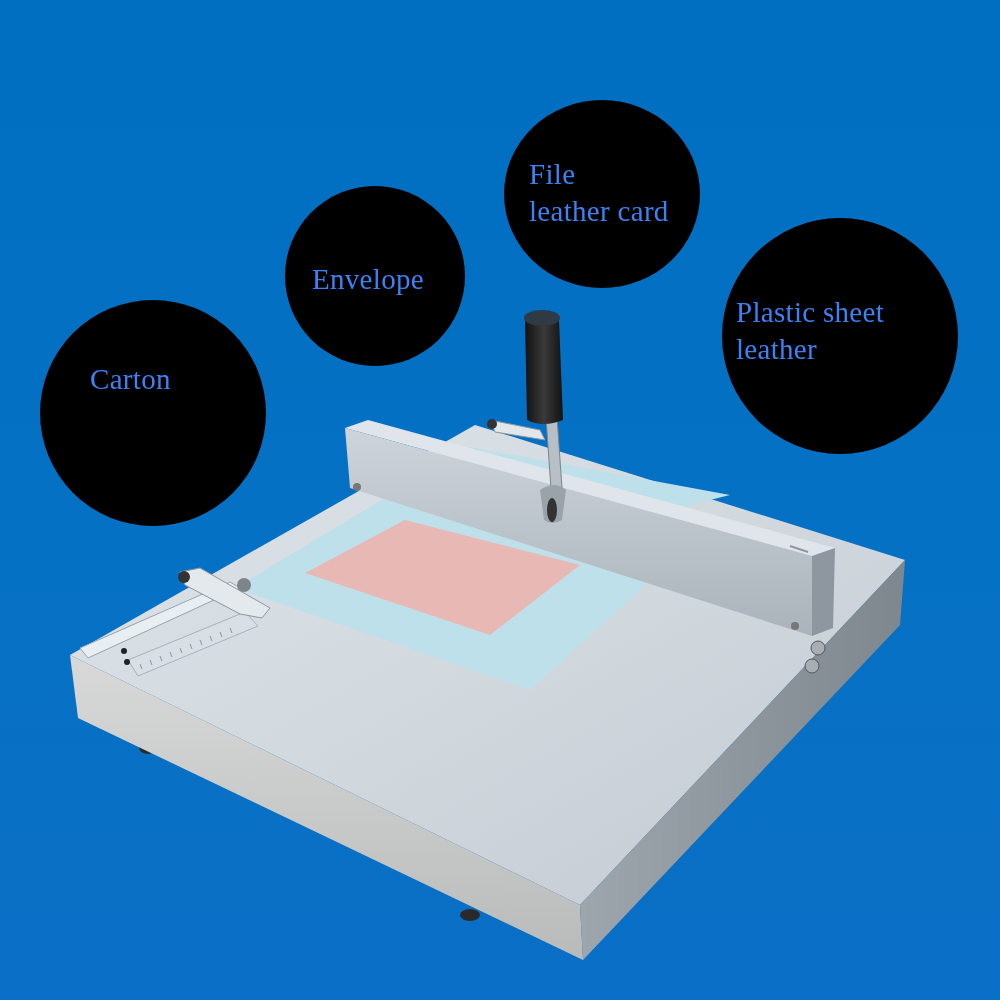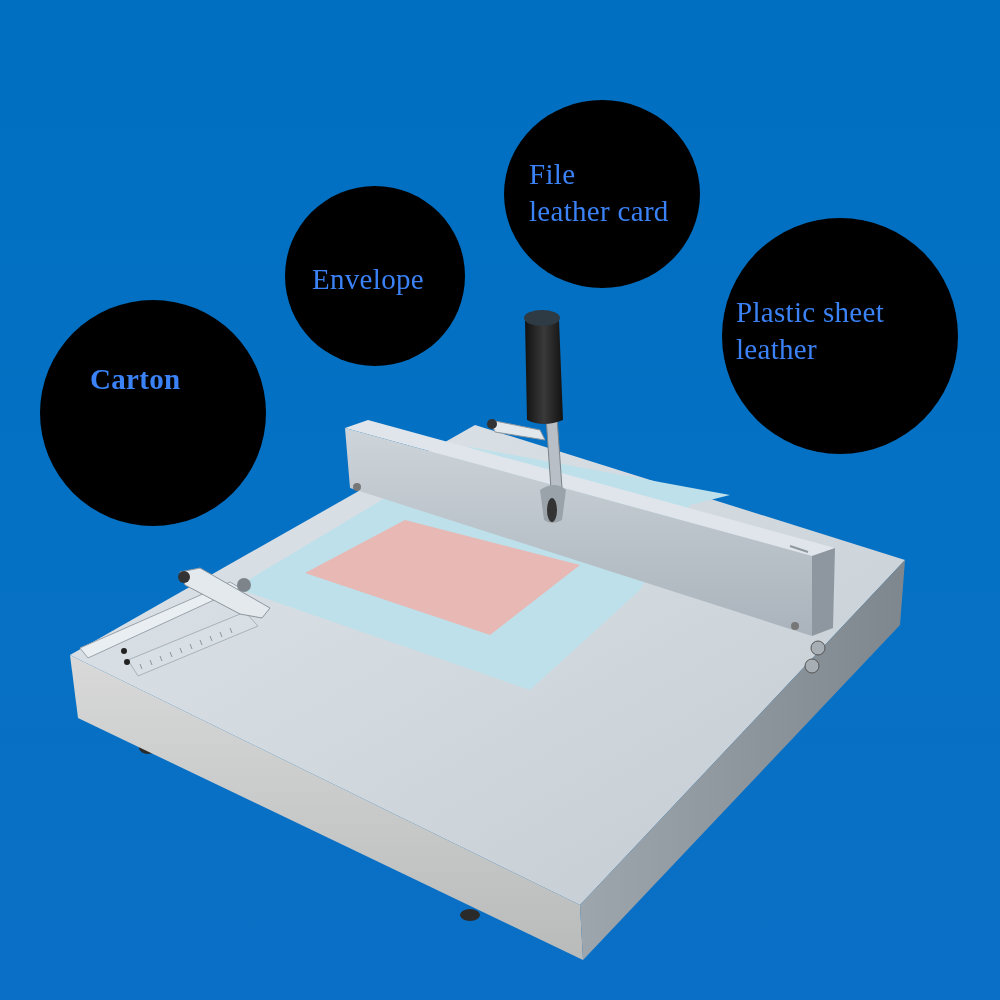--- a/index.html
+++ b/index.html
@@ -125,21 +125,21 @@
     <ellipse cx="542" cy="318" rx="18" ry="8" fill="#2e3a44"></ellipse>
   </g>
 
   <g>
     <circle cx="818" cy="648" r="7" fill="#a7aeb4" stroke="#555" stroke-width="1"></circle>
     <circle cx="812" cy="666" r="7" fill="#a7aeb4" stroke="#555" stroke-width="1"></circle>
   </g>
 </svg>
 
 <div class="bubble" style="left:40px; top:300px; width:226px; height:226px;">
-  <div class="txt" style="left:50px; top:61px;font-weight:bold;">
+  <div class="txt" style="left:50px; top:61px;">
     <div>Carton</div>
   </div>
 </div>
 
 <div class="bubble" style="left:285px; top:186px; width:180px; height:180px;">
   <div class="txt" style="left:27px; top:75px;">
     <div>Envelope</div>
   </div>
 </div>
 

